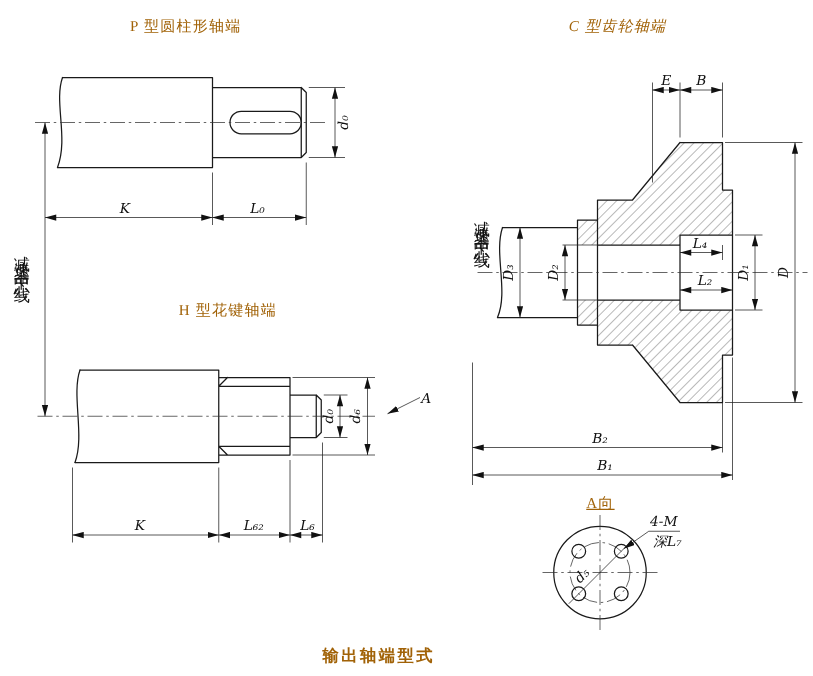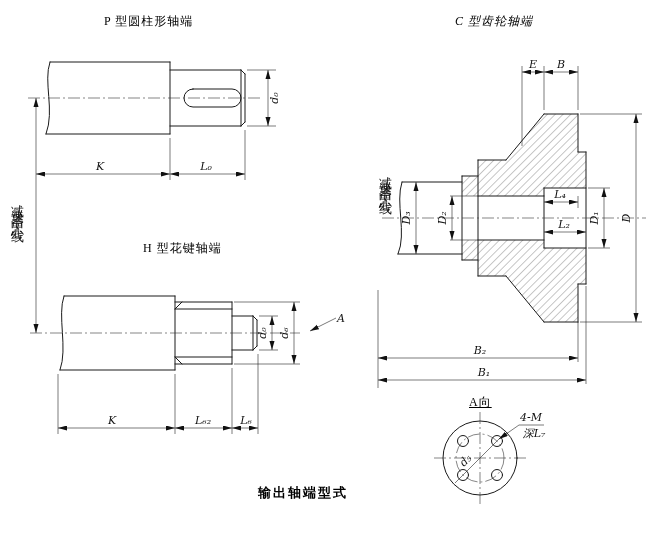--- a/index.html
+++ b/index.html
@@ -5,24 +5,24 @@
   html,body{margin:0;padding:0;background:#fff;}
   .stage{position:relative;width:650px;height:541px;background:#fff;overflow:hidden;
          font-family:"Liberation Serif","DejaVu Serif",serif;}
   .stage svg{position:absolute;left:0;top:0;}
   .ol{stroke:#1a1a1a;stroke-width:1;fill:none;stroke-linecap:round;}
   .dl{stroke:#222;stroke-width:.6;fill:none;}
   .cl{stroke:#333;stroke-width:.6;fill:none;stroke-dasharray:12 3 2 3;}
   .hz{fill:url(#hatch);stroke:none;}
   text.dim{font-family:"DejaVu Serif","Liberation Serif",serif;font-style:italic;
            font-size:11px;fill:#111;}
-  .label{position:absolute;color:#000000;font-size:12px;white-space:nowrap;letter-spacing:1px;text-align:right;}
+  .label{position:absolute;color:#a16207;font-size:12px;white-space:nowrap;letter-spacing:1px;text-align:right;}
   .vtext{position:absolute;writing-mode:vertical-rl;text-orientation:upright;
          font-size:13px;letter-spacing:5px;color:#111;line-height:1;}
-  .footer-title{font-weight:bold;font-size:13px;letter-spacing:2px;}
+  .footer-title{font-weight:bold;font-size:13px;letter-spacing:2px;margin-top:32px;}
   .watermark{position:absolute;left:152px;top:501px;font-size:27px;color:#ee4aa2;
              letter-spacing:2px;white-space:nowrap;}
 </style>
 </head>
 <body>
 
 <div class="stage">
 
 <svg width="650" height="541" viewBox="0 0 650 541">
   <defs>

